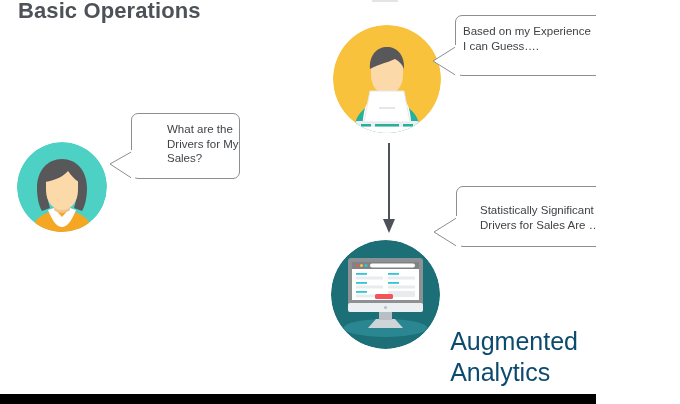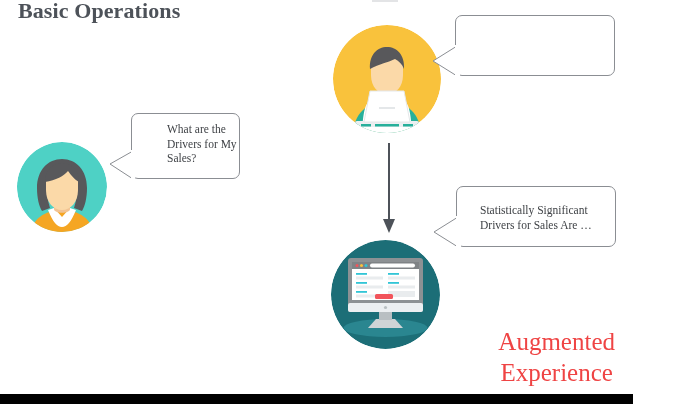--- a/index.html
+++ b/index.html
@@ -6,22 +6,21 @@
     margin: 0;
     padding: 0;
     background: #ffffff;
   }
   #slide {
     position: relative;
     width: 596px;
     height: 404px;
     background: #ffffff;
     overflow: hidden;
-    font-family: Liberation Serif, serif;
-    padding-left: 37px;
+    font-family: Liberation Sans, sans-serif;
   }
 
   
   .slide-title {
     position: absolute;
     left: 18px;
     top: -2px;
     font-size: 22px;
     font-weight: bold;
     color: #4d5259;
@@ -70,22 +69,22 @@
   .flow-arrow {
     position: absolute;
     overflow: visible;
   }
 
   
   .wordmark {
     position: absolute;
     right: 18px;
     top: 326px;
-    text-align: center;
-    color: #ef4444;
+    text-align: left;
+    color: #0c4a6e;
     font-size: 25px;
     line-height: 31px;
     font-weight: normal;
   }
   .wordmark div { display: block; }
 
   
   .bottom-band {
     position: absolute;
     left: 0;
@@ -155,20 +154,22 @@
       <rect x="70" y="99" width="10" height="2.5" fill="#27b09b"></rect>
       <rect x="42" y="99" width="24" height="2.5" fill="#27b09b"></rect>
     </svg>
   </div>
 
   <div class="bubble" style="left:455px; top:15px; width:160px; height:61px;"></div>
   <svg class="bubble-tail" style="left:430px; top:45px; width:29px; height:34px;">
     <path d="M27 1 L3 16 L27 31" fill="#ffffff" stroke="#8b8e93" stroke-width="1"></path>
     <rect x="25" y="0" width="5" height="32" fill="#ffffff"></rect>
   </svg>
+  <div class="bubble-text" style="left:463px; top:24px; width:148px;">Based on my Experience
+I can Guess….</div>
 
   <svg class="flow-arrow" style="left:380px; top:143px; width:18px; height:92px;">
     <line x1="9" y1="0" x2="9" y2="80" stroke="#4d5259" stroke-width="2"></line>
     <polygon points="9,90 3,76 15,76" fill="#4d5259"></polygon>
   </svg>
 
   <div class="avatar" style="left:331px; top:240px; width:109px; height:109px;">
     <svg width="109" height="109" viewBox="0 0 109 109">
       <circle cx="54.5" cy="54.5" r="54.5" fill="#1c6e77"></circle>
 
@@ -209,18 +210,18 @@
   <div class="bubble" style="left:456px; top:186px; width:160px; height:61px;"></div>
   <svg class="bubble-tail" style="left:431px; top:216px; width:29px; height:34px;">
     <path d="M27 1 L3 16 L27 31" fill="#ffffff" stroke="#8b8e93" stroke-width="1"></path>
     <rect x="25" y="0" width="5" height="32" fill="#ffffff"></rect>
   </svg>
   <div class="bubble-text" style="left:480px; top:203px; width:150px;">Statistically Significant
 Drivers for Sales Are …</div>
 
   <div class="wordmark">
     <div>Augmented</div>
-    <div>Experience</div>
+    <div>Analytics</div>
   </div>
 
   <div class="bottom-band"></div>
 
 </div>
 
 </body></html>

